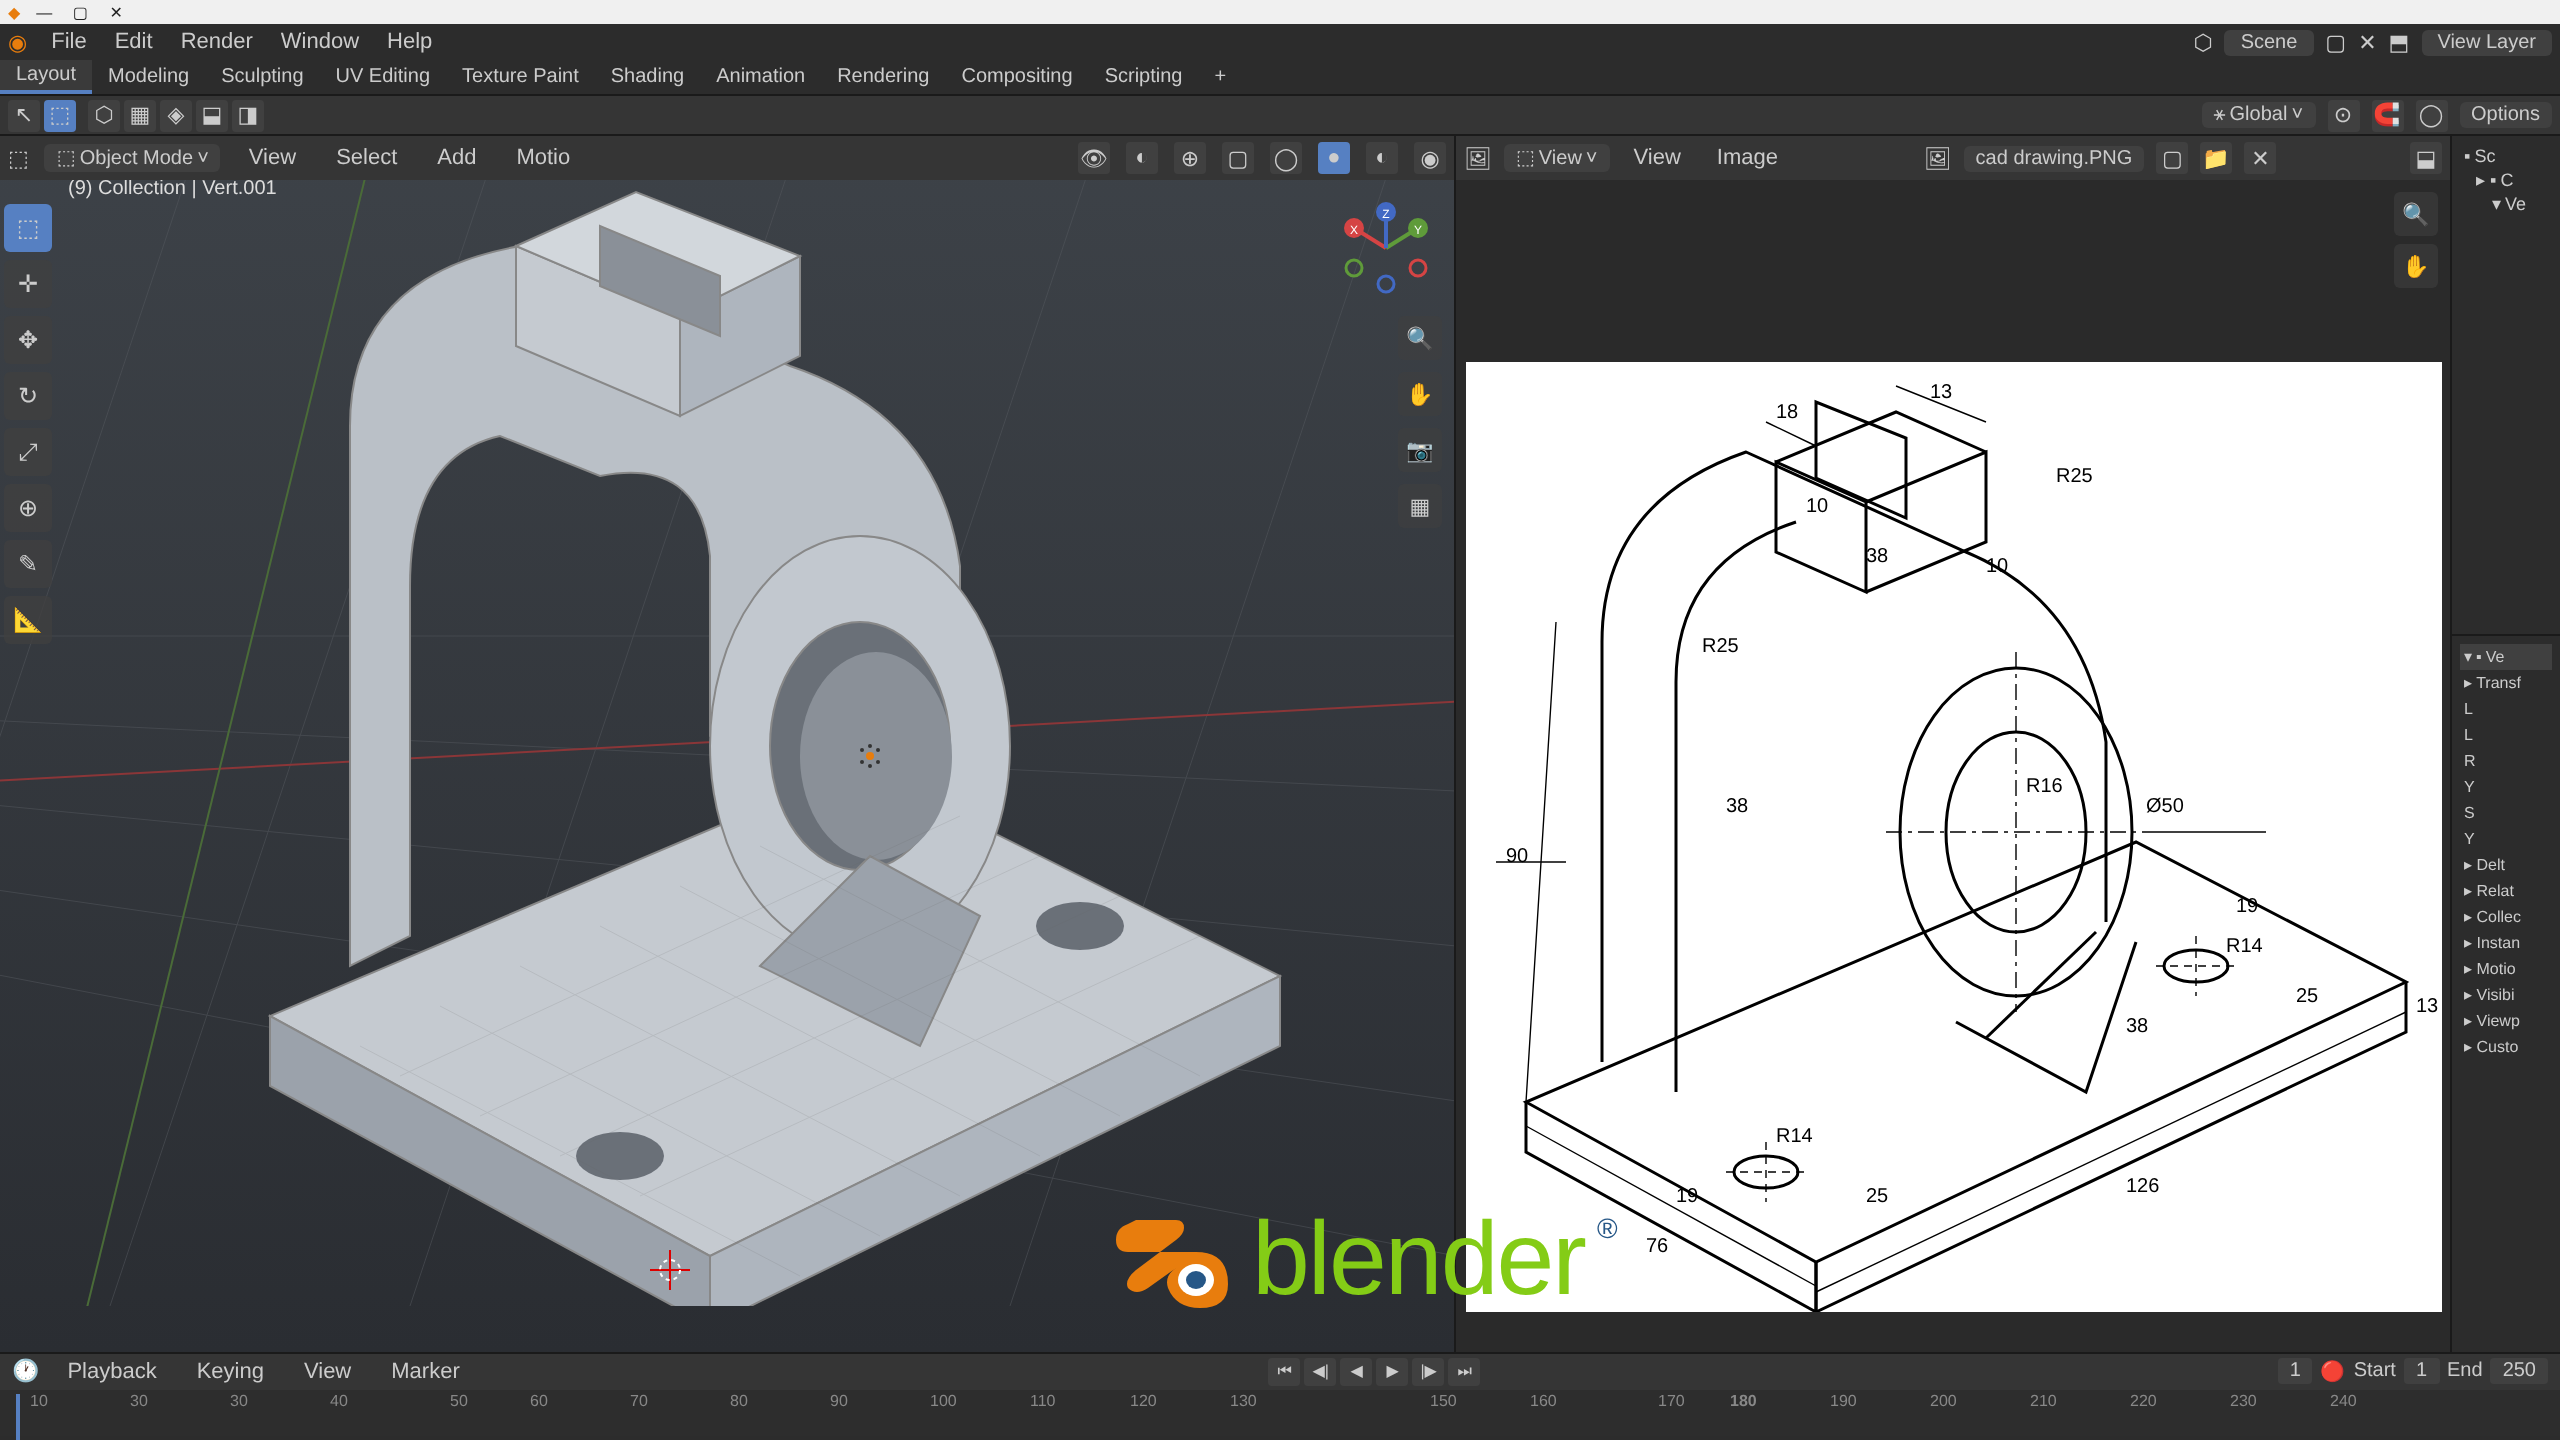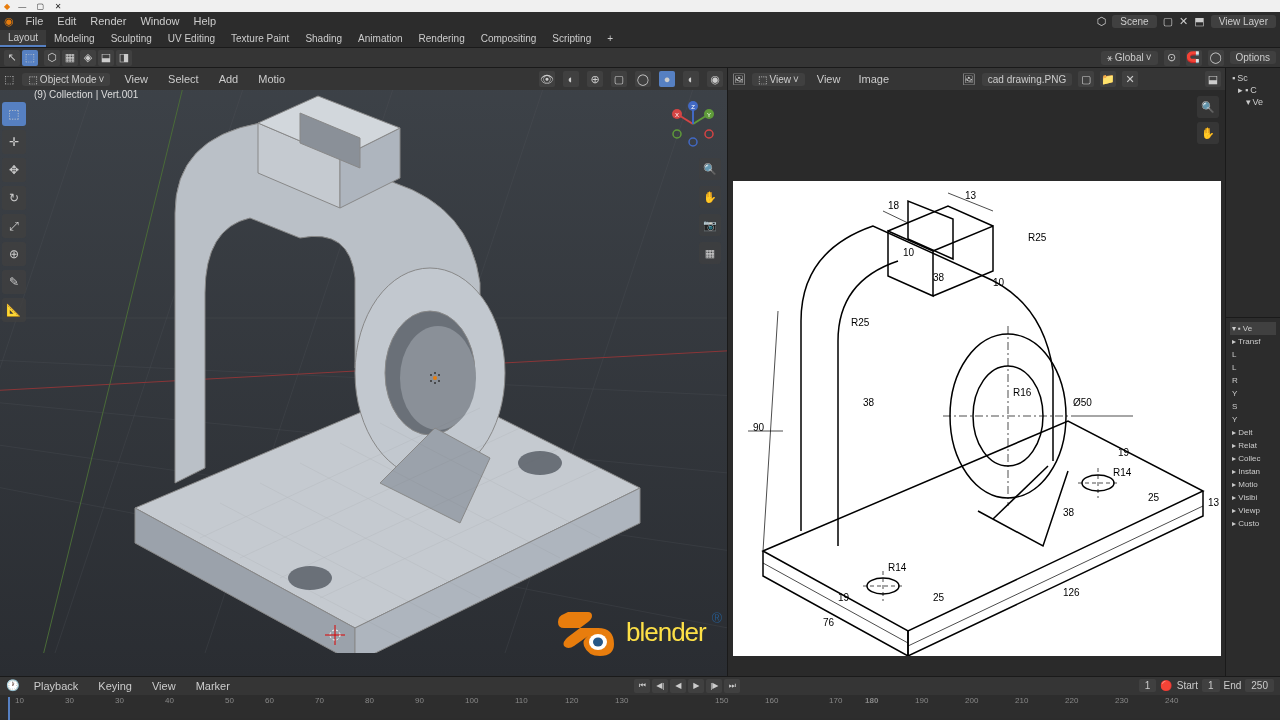--- a/index.html
+++ b/index.html
@@ -47,21 +47,21 @@
 .playback-controls{margin:0 auto;display:flex;gap:2px}
 .pc-btn{width:16px;height:14px;background:#404040;border-radius:2px;display:flex;align-items:center;justify-content:center;font-size:8px}
 .frame-fields{display:flex;gap:4px;align-items:center;font-size:10px}
 .frame-input{background:#404040;padding:1px 6px;border-radius:2px}
 .timeline-ruler{height:24px;background:#2d2d2d;position:relative;display:flex;align-items:flex-start;padding-top:2px}
 .ruler-mark{position:absolute;font-size:8px;color:#888;top:1px}
 .playhead{position:absolute;width:2px;background:#5680c2;height:100%;left:8px}
 .statusbar{height:20px;background:#2c2c2c;display:flex;align-items:center;padding:0 8px;gap:12px;font-size:9px}
 .logo-overlay{position:absolute;bottom:60px;left:550px;z-index:10;text-align:left;font-weight:300}
 .logo-row{display:flex;align-items:center;gap:6px}
-.logo-text{font-size:26px;color:#fde047;letter-spacing:-1px}
+.logo-text{font-size:52px;color:#84cc16;letter-spacing:-1px}
 .version-text{font-size:54px;color:#2d2d2d;font-weight:700;margin-left:75px;line-height:0.9}
 svg{display:block}
 </style>
 </head>
 <body>
 
 <div class="titlebar">
   <span style="color:#e87d0d;font-size:8px;margin-right:4px">◆</span>
   <div class="win-btns">
     <span class="win-btn">—</span>

